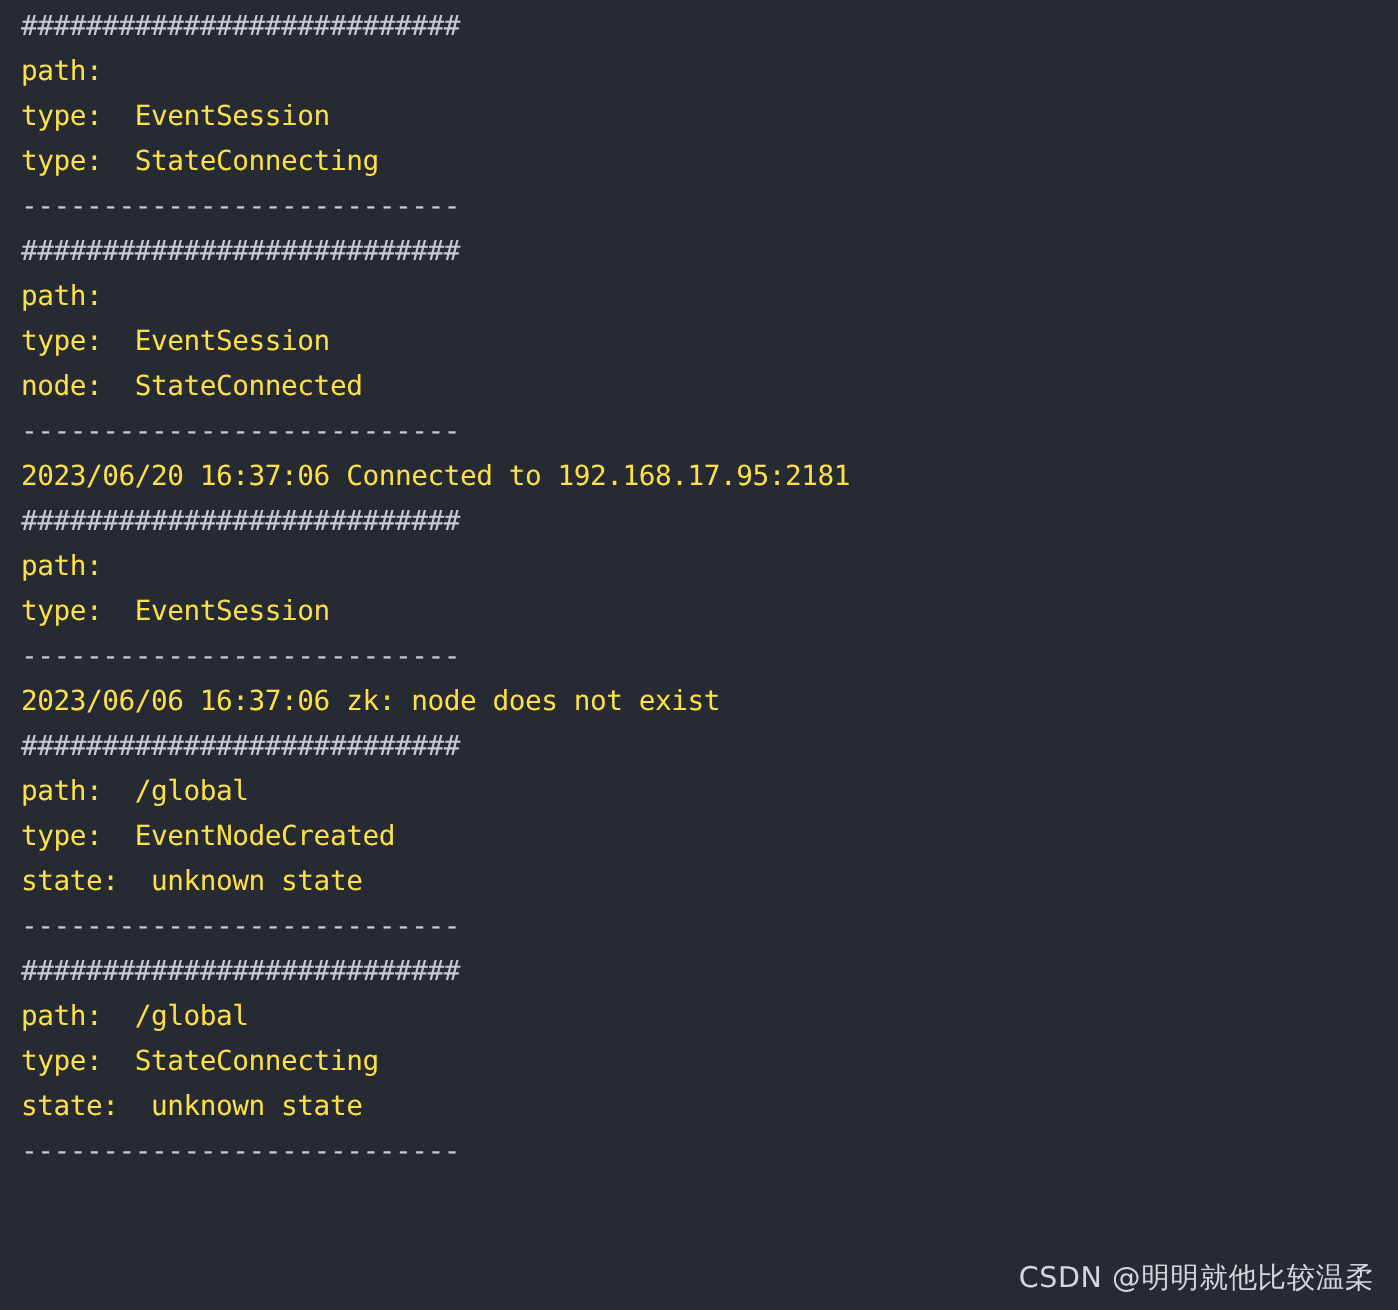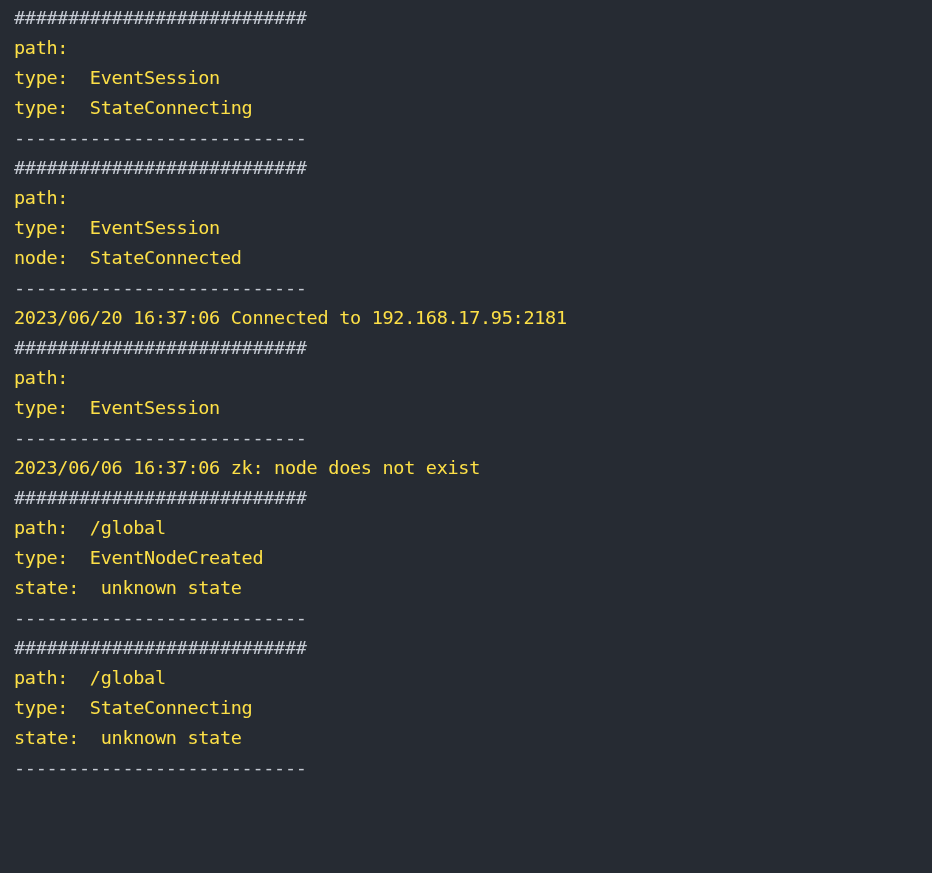--- a/index.html
+++ b/index.html
@@ -76,14 +76,15 @@
       <span class="console-line">type:  EventNodeCreated</span>
       <span class="console-line">state:  unknown state</span>
       <span class="console-line sep-dash">---------------------------</span>
       <span class="console-line sep-hash">###########################</span>
       <span class="console-line">path:  /global</span>
       <span class="console-line">type:  StateConnecting</span>
       <span class="console-line">state:  unknown state</span>
       <span class="console-line sep-dash">---------------------------</span>
     </div>
 
+  <div id="watermark">CSDN @明明就他比较温柔</div>
 
 </div>
 
 </body></html>

